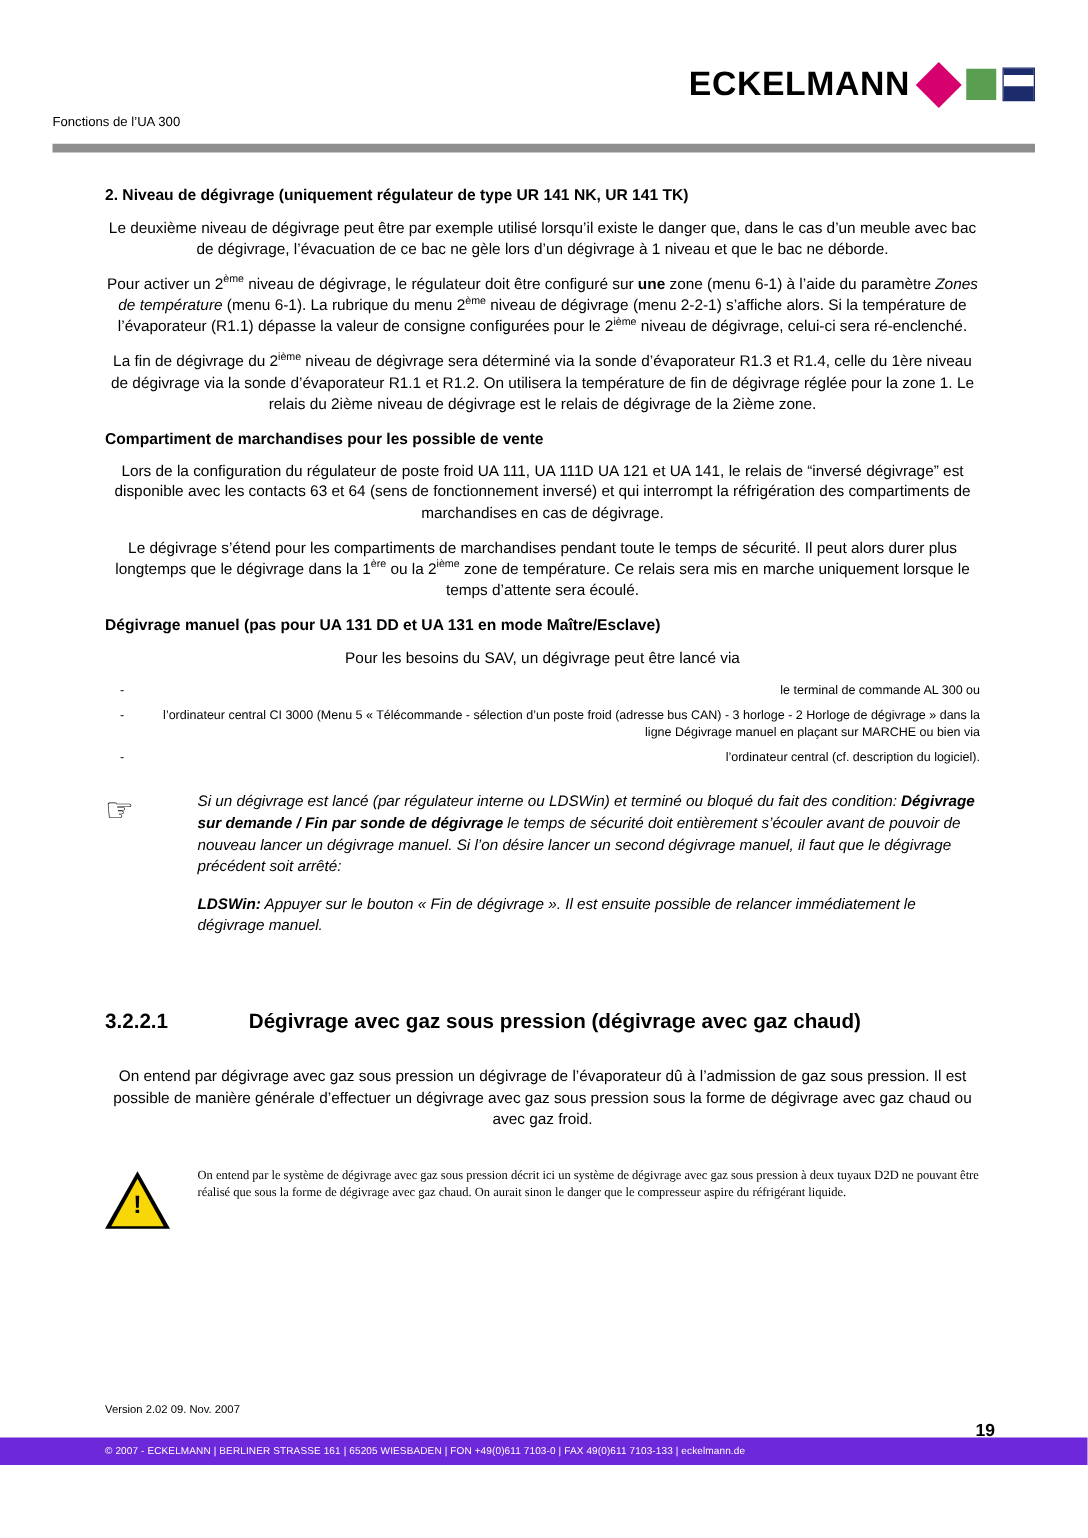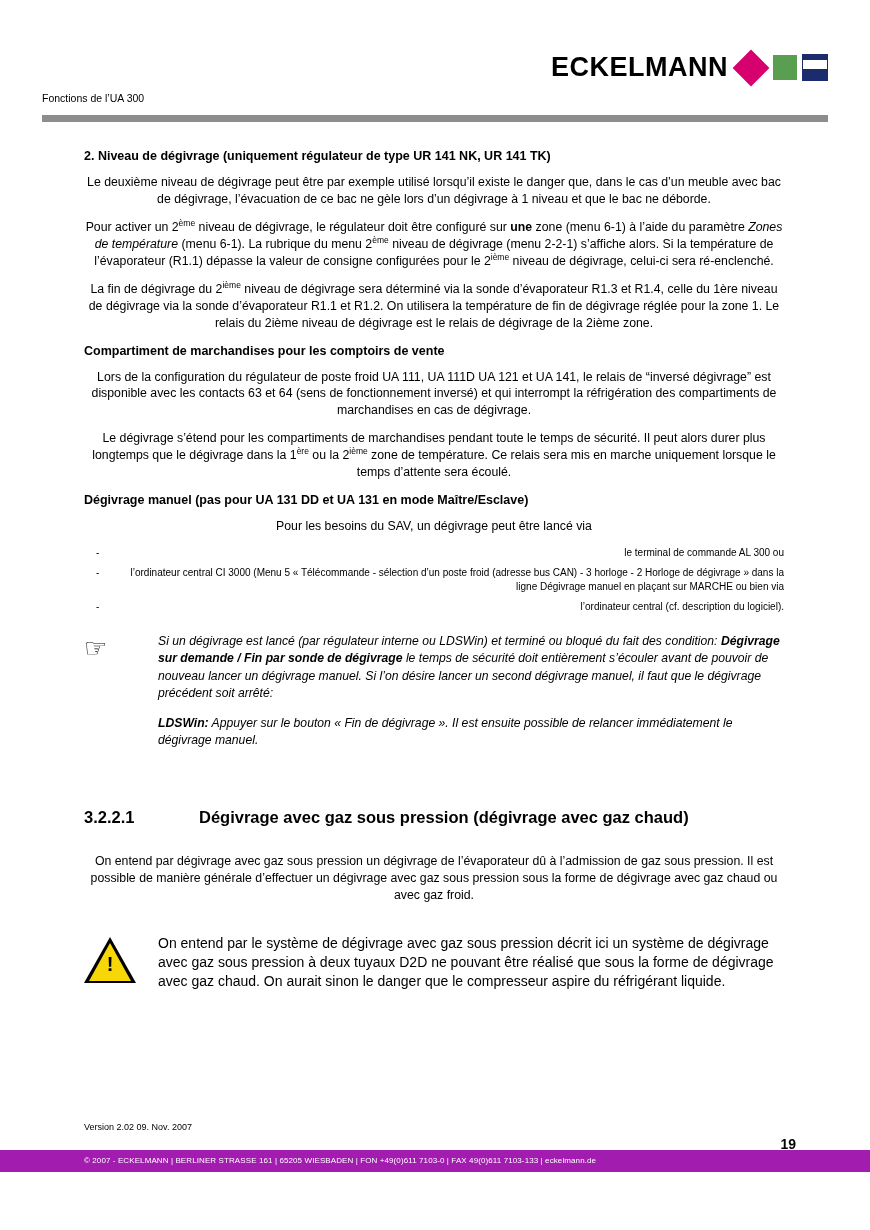--- a/index.html
+++ b/index.html
@@ -216,32 +216,33 @@
     top: 17px;
     width: 52px;
     text-align: center;
     font-size: 20px;
     font-weight: bold;
     color: #000;
     line-height: 1;
   }
   .warn-body {
     flex: 1 1 auto;
-    font-size: 14px;
+    font-size: 10px;
     line-height: 1.38;
+    font-family: Liberation Serif, serif;
   }
 
   
   .footer-bar {
     position: absolute;
     left: 0;
     top: 1150px;
     width: 870px;
     height: 22px;
-    background: #a21caf;
+    background: #6d28d9;
   }
   .footer-bar .fb-text {
     color: #ffffff;
     font-size: 8px;
     line-height: 22px;
     padding-left: 84px;
     letter-spacing: 0.1px;
   }
   .footer-version {
     position: absolute;
@@ -282,21 +283,21 @@
   <div class="content">
 
     <h3 class="h-bold">2. Niveau de dégivrage (uniquement régulateur de type UR 141 NK, UR 141 TK)</h3>
 
     <p class="para">Le deuxième niveau de dégivrage peut être par exemple utilisé lorsqu’il existe le danger que, dans le cas d’un meuble avec bac de dégivrage, l’évacuation de ce bac ne gèle lors d’un dégivrage à 1 niveau et que le bac ne déborde.</p>
 
     <p class="para"><span>Pour activer un 2</span><sup>ème</sup><span> niveau de dégivrage, le régulateur doit être configuré sur </span><span class="bd">une</span><span> zone (menu 6-1) à l’aide du paramètre </span><span class="it">Zones de température</span><span> (menu 6-1). La rubrique du menu 2</span><sup>ème</sup><span> niveau de dégivrage (menu 2-2-1) s’affiche alors. Si la température de l’évaporateur (R1.1) dépasse la valeur de consigne configurées pour le 2</span><sup>ième</sup><span> niveau de dégivrage, celui-ci sera ré-enclenché.</span></p>
 
     <p class="para"><span>La fin de dégivrage du 2</span><sup>ième</sup><span> niveau de dégivrage sera déterminé via la sonde d’évaporateur R1.3 et R1.4, celle du 1ère niveau de dégivrage via la sonde d’évaporateur R1.1 et R1.2. On utilisera la température de fin de dégivrage réglée pour la zone 1. Le relais du 2ième niveau de dégivrage est le relais de dégivrage de la 2ième zone.</span></p>
 
-    <h3 class="h-bold">Compartiment de marchandises pour les comptoirs de vente</h3>
+    <h3 class="h-bold">Compartiment de marchandises pour les possible de vente</h3>
 
     <p class="para">Lors de la configuration du régulateur de poste froid UA 111, UA 111D UA 121 et UA 141, le relais de “inversé dégivrage” est disponible avec les contacts 63 et 64 (sens de fonctionnement inversé) et qui interrompt la réfrigération des compartiments de marchandises en cas de dégivrage.</p>
 
     <p class="para"><span>Le dégivrage s’étend pour les compartiments de marchandises pendant toute le temps de sécurité. Il peut alors durer plus longtemps que le dégivrage dans la 1</span><sup>ère</sup><span> ou la 2</span><sup>ième</sup><span> zone de température. Ce relais sera mis en marche uniquement lorsque le temps d’attente sera écoulé.</span></p>
 
     <h3 class="h-bold">Dégivrage manuel (pas pour UA 131 DD et UA 131 en mode Maître/Esclave)</h3>
 
     <p class="para">Pour les besoins du SAV, un dégivrage peut être lancé via</p>
 
     <ul class="dashlist">

